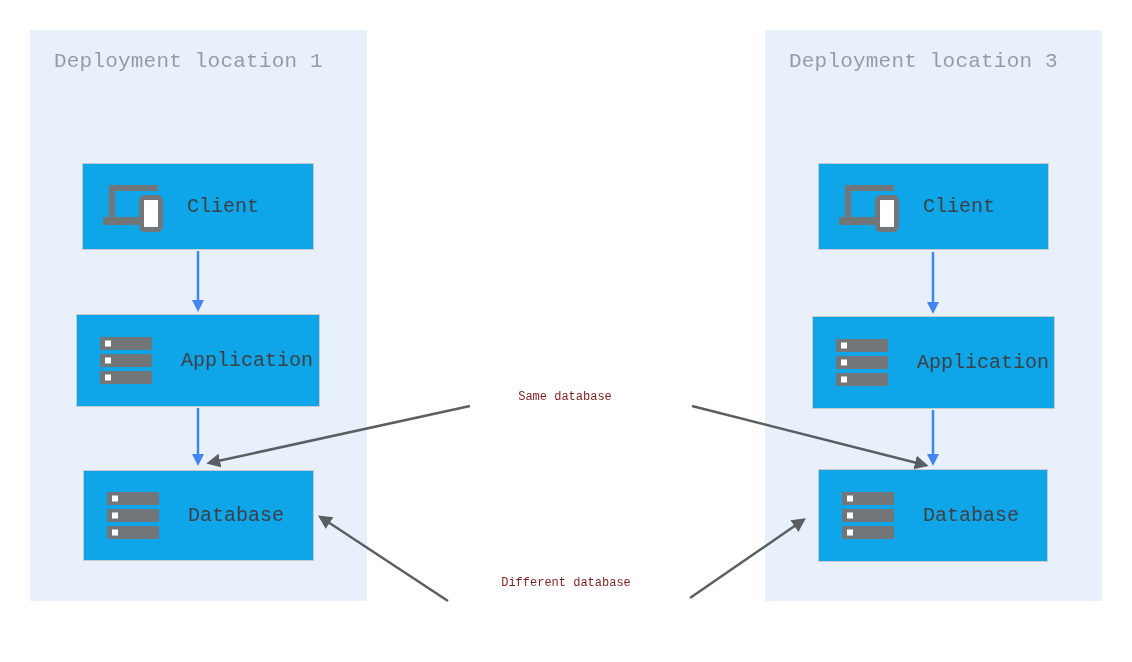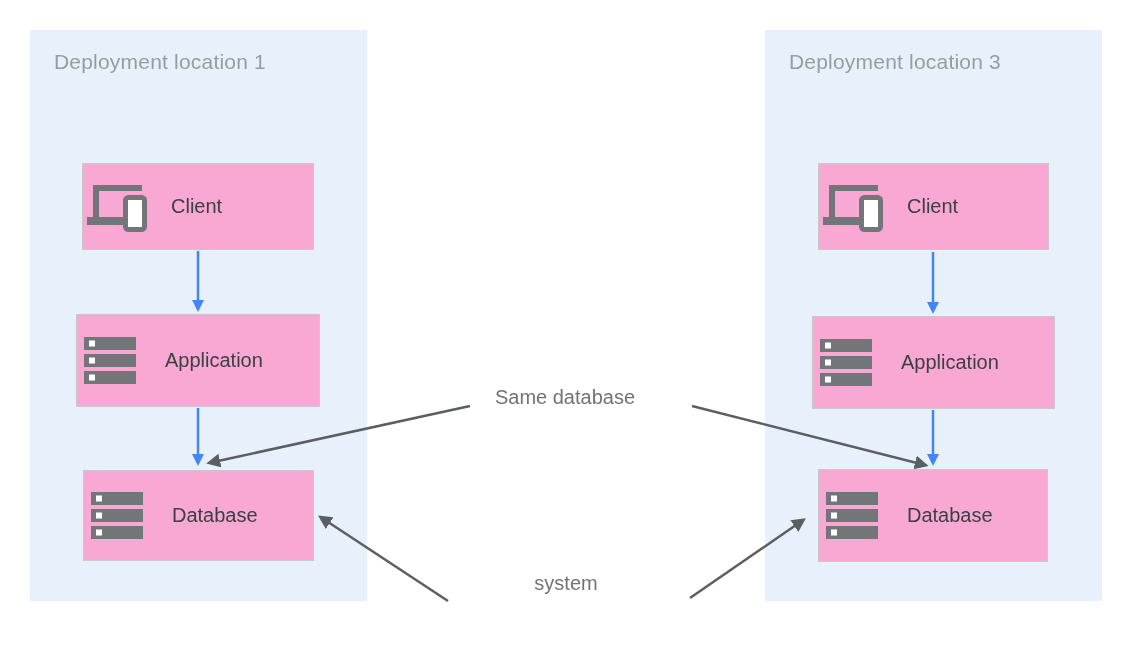--- a/index.html
+++ b/index.html
@@ -1,23 +1,23 @@
 <!DOCTYPE html>
 <html><head>
 <meta charset="utf-8">
 <style>
   html,body{margin:0;padding:0;background:#ffffff;font-family:"Liberation Sans","DejaVu Sans",sans-serif;}
-  .canvas{position:relative;width:1132px;height:662px;background:#ffffff;overflow:hidden;}
+  .canvas{position:relative;width:1132px;height:662px;background:#ffffff;overflow:hidden;font-family:Liberation Mono, monospace;}
   .panel{position:absolute;top:30px;width:337px;height:571px;background:#E8F1FB;}
   .panel-label{position:absolute;left:24px;top:20px;font-size:21px;color:#969CA3;letter-spacing:.2px;white-space:nowrap;}
-  .node{position:absolute;background:#f9a8d4;border:1px solid #C9C9C9;display:flex;align-items:center;padding-left:2px;gap:24px;box-sizing:border-box;}
+  .node{position:absolute;background:#0ea5e9;border:1px solid #C9C9C9;display:flex;align-items:center;padding-left:18px;gap:24px;box-sizing:border-box;}
   .node-label{font-size:20px;color:#3C4043;white-space:nowrap;}
   .icon{display:flex;align-items:center;justify-content:center;width:62px;flex:0 0 62px;}
   .arrow-layer{position:absolute;left:0;top:0;width:1132px;height:662px;pointer-events:none;z-index:5;}
-  .annotation{position:absolute;width:220px;text-align:center;font-size:20px;line-height:27px;color:#737373;z-index:6;}
+  .annotation{position:absolute;width:220px;text-align:center;font-size:12px;line-height:27px;color:#7f1d1d;z-index:6;}
 </style>
 </head>
 <body>
 
 <div class="canvas">
 
   <div class="panel" style="left:30px;">
     <div class="panel-label">Deployment location 1</div>
   </div>
 
@@ -142,16 +142,16 @@
       <line x1="448" y1="601" x2="328" y2="522" marker-end="url(#mg)"></line>
       <line x1="690" y1="598" x2="796" y2="525" marker-end="url(#mg)"></line>
     </g>
   </svg>
 
   <div class="annotation" style="left:455px;top:384px;">
     <div>Same database</div>
   </div>
 
   <div class="annotation" style="left:456px;top:570px;">
-    <div>system</div>
+    <div>Different database</div>
   </div>
 
 </div>
 
 </body></html>

